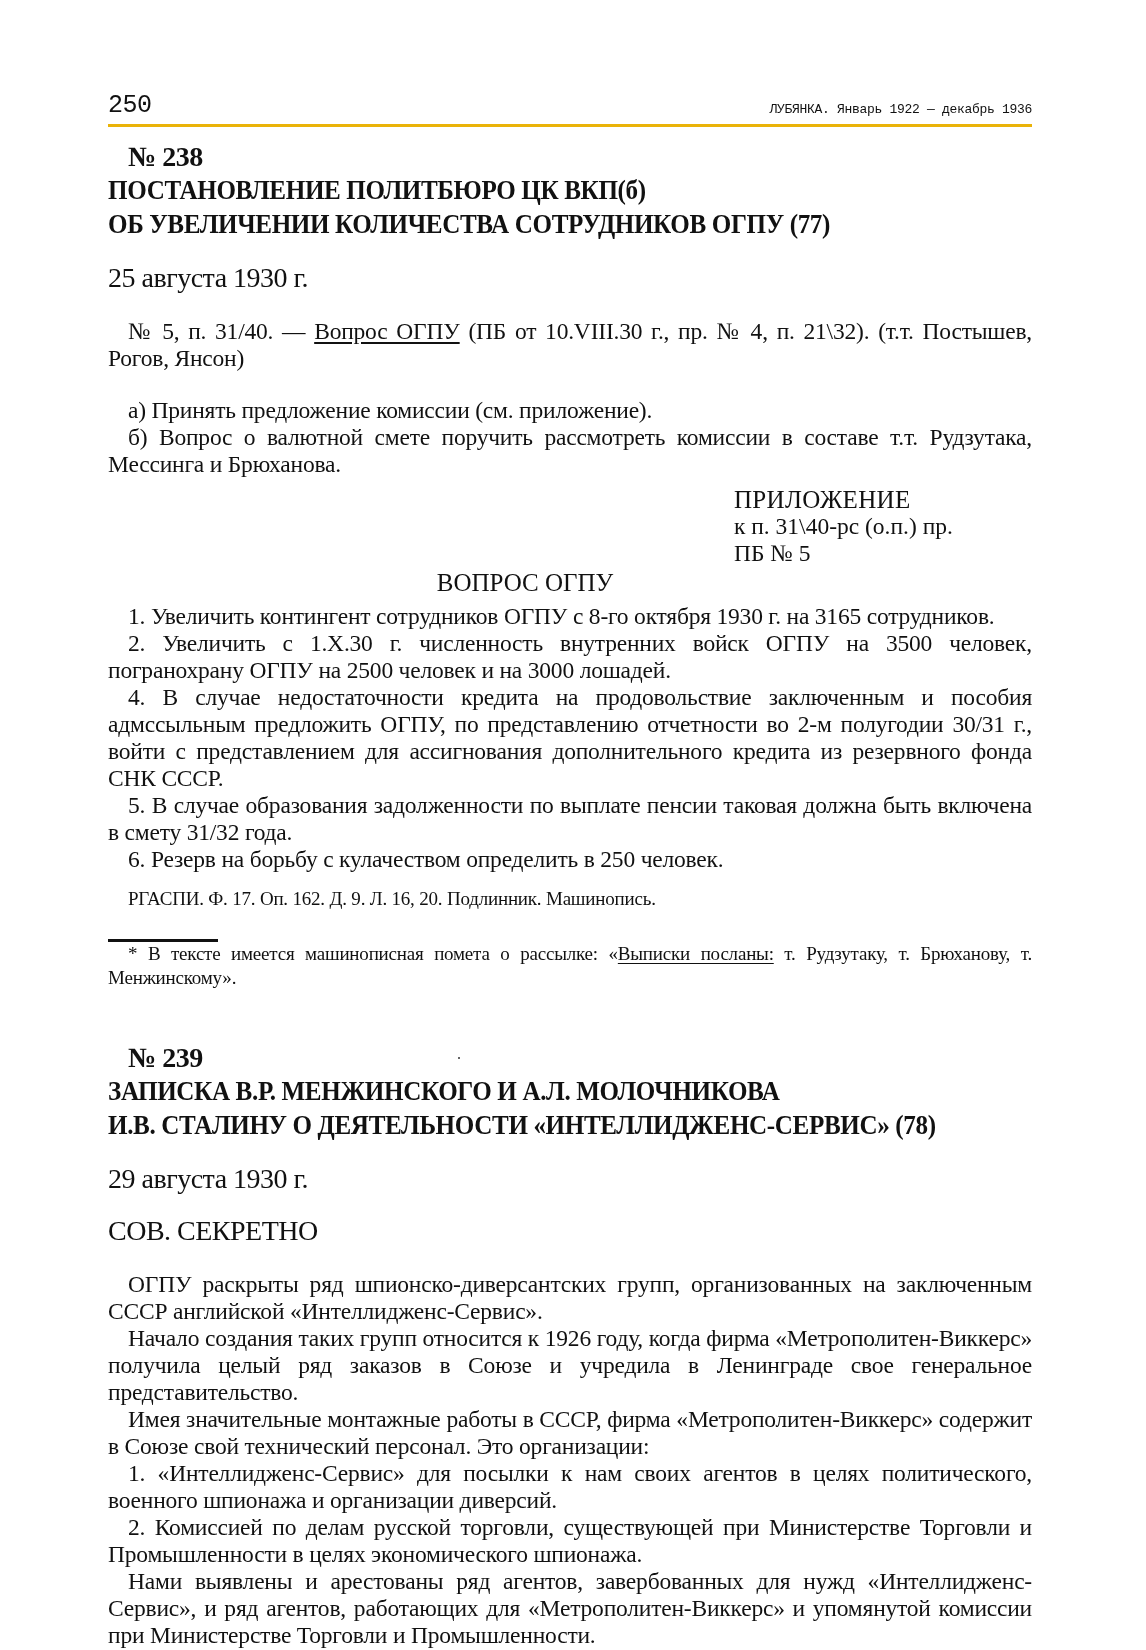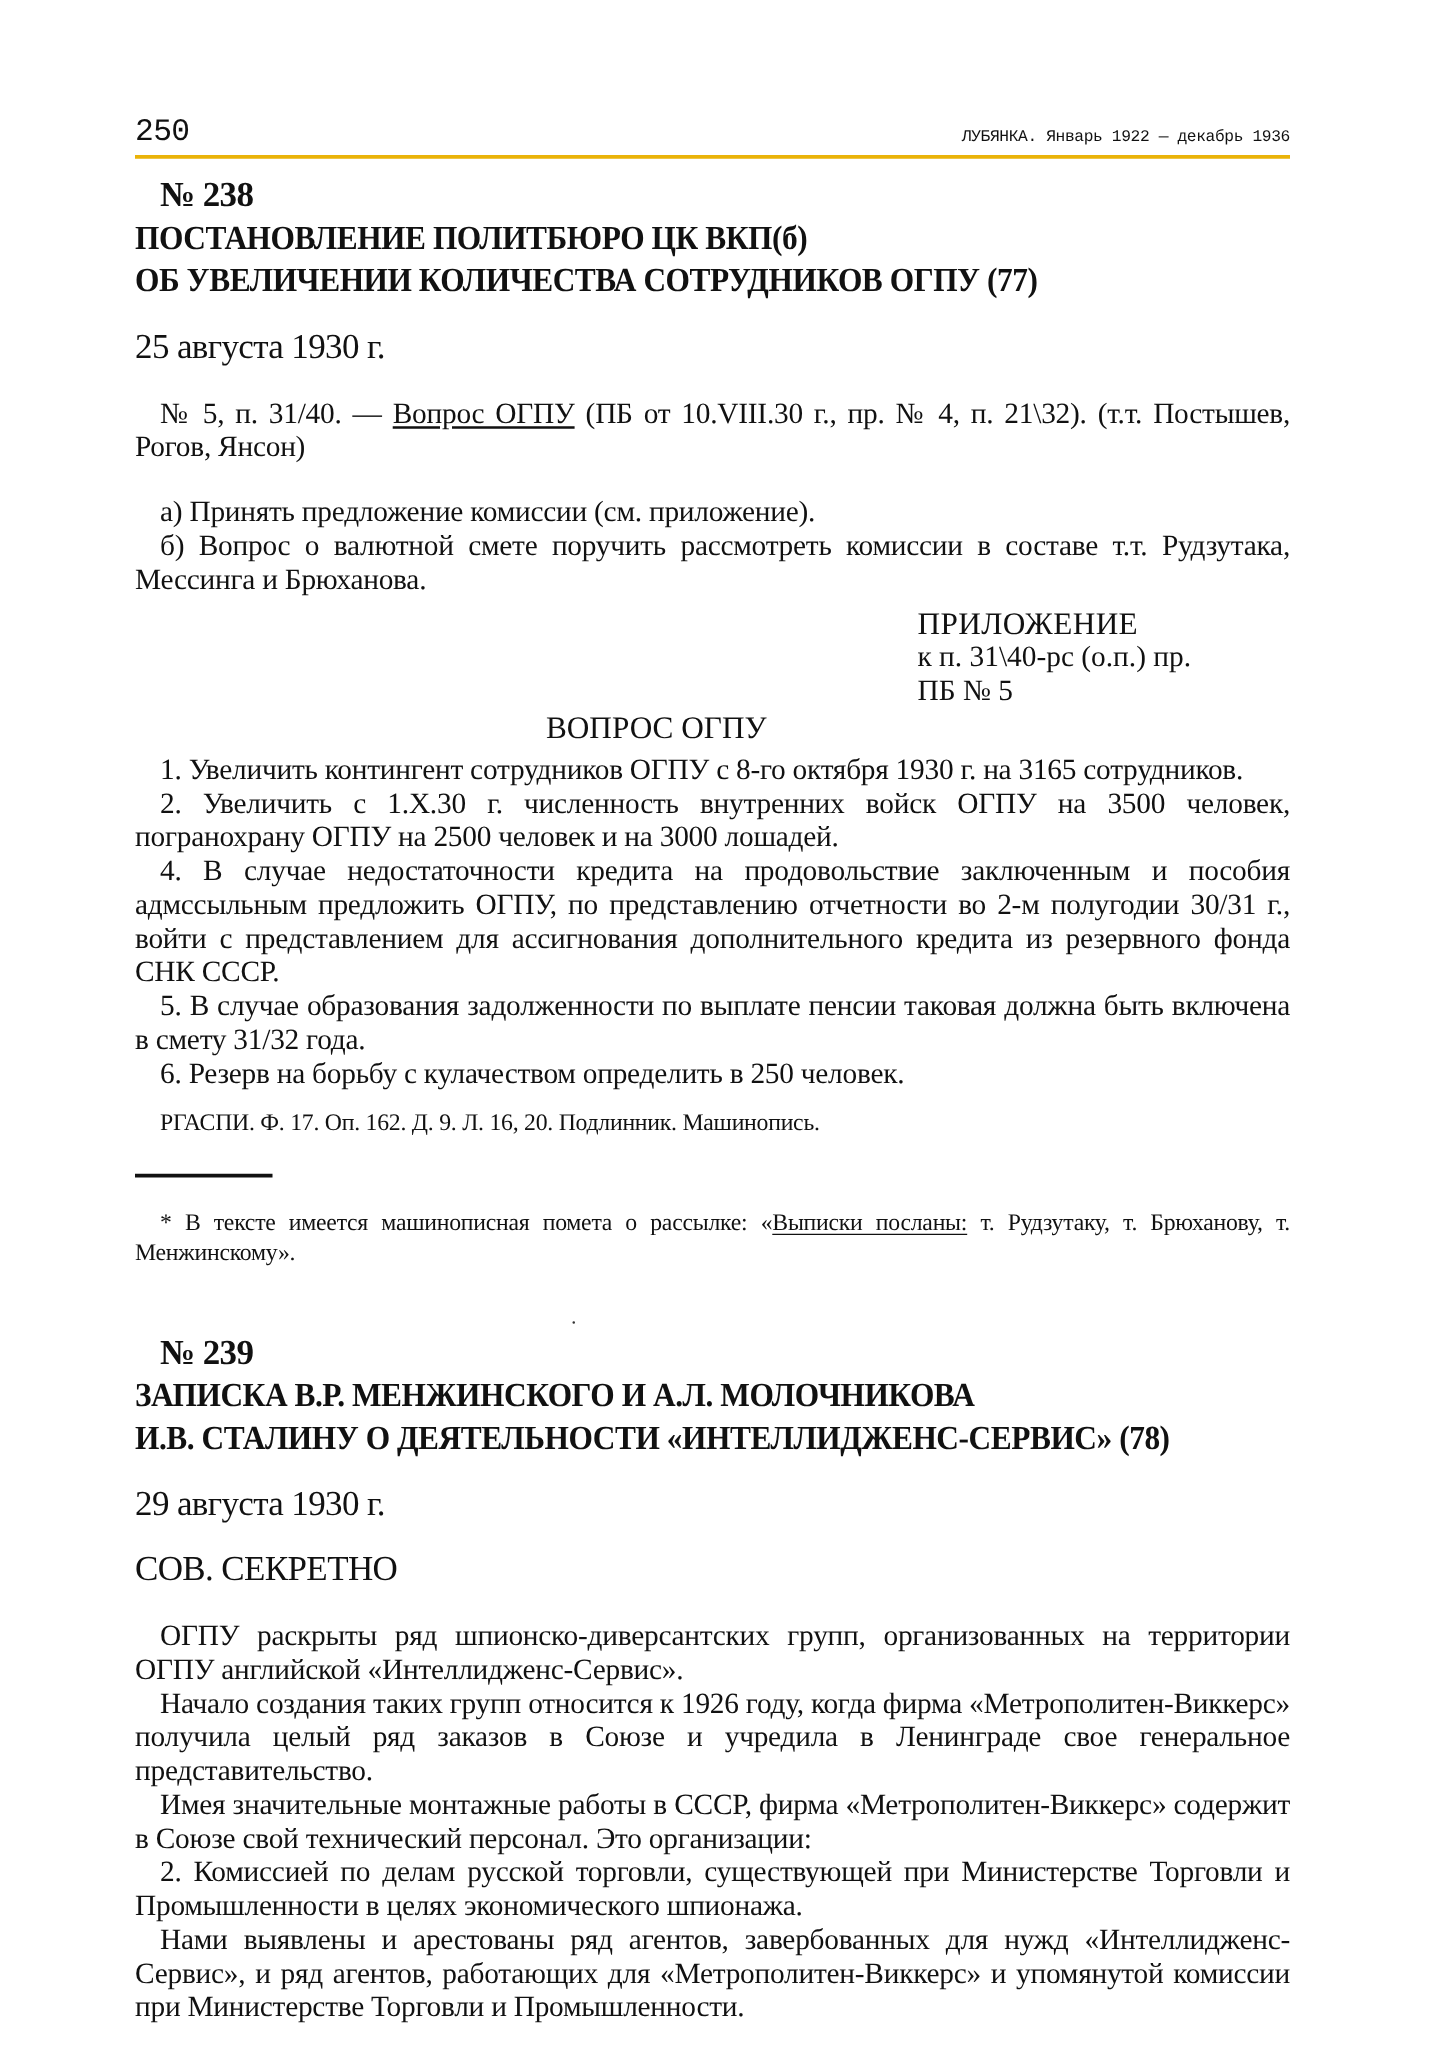--- a/index.html
+++ b/index.html
@@ -97,21 +97,21 @@
       letter-spacing: -0.2px;
     }
     .rule {
       width: 110px;
       border-top: 3px solid #111;
       margin-top: 28px;
     }
     .footnote {
       font-size: 19px;
       line-height: 24px;
-      margin-top: 25px;
+      margin-top: 0;
       text-indent: 20px;
       text-align: justify;
       letter-spacing: -0.2px;
     }
     .docnum2 { margin-top: 52px; }
     .speck {
       position: absolute;
       left: 458px;
       top: 1057px;
       width: 2px;
@@ -161,21 +161,22 @@
     <div class="footnote"><span>* В тексте имеется машинописная помета о рассылке: «</span><span class="u">Выписки посланы:</span><span> т. Рудзутаку, т. Брюханову, т. Менжинскому».</span></div>
   </section>
 
   <section>
     <div class="docnum docnum2">№ 239</div>
     <div class="doctitle">ЗАПИСКА В.Р. МЕНЖИНСКОГО И А.Л. МОЛОЧНИКОВА</div>
     <div class="doctitle">И.В. СТАЛИНУ О ДЕЯТЕЛЬНОСТИ «ИНТЕЛЛИДЖЕНС-СЕРВИС» (78)</div>
     <div class="date">29 августа 1930 г.</div>
     <div class="stamp">СОВ. СЕКРЕТНО</div>
 
-    <p class="gap-s">ОГПУ раскрыты ряд шпионско-диверсантских групп, организованных на территории ОГПУ английской «Интеллидженс-Сервис».</p>
+    <p class="gap-s">ОГПУ раскрыты ряд шпионско-диверсантских групп, организованных на заключенным СССР английской «Интеллидженс-Сервис».</p>
     <p>Начало создания таких групп относится к 1926 году, когда фирма «Метрополитен-Виккерс» получила целый ряд заказов в Союзе и учредила в Ленинграде свое генеральное представительство.</p>
     <p>Имея значительные монтажные работы в СССР, фирма «Метрополитен-Виккерс» содержит в Союзе свой технический персонал. Это организации:</p>
+    <p>1. «Интеллидженс-Сервис» для посылки к нам своих агентов в целях политического, военного шпионажа и организации диверсий.</p>
     <p>2. Комиссией по делам русской торговли, существующей при Министерстве Торговли и Промышленности в целях экономического шпионажа.</p>
     <p>Нами выявлены и арестованы ряд агентов, завербованных для нужд «Интеллидженс-Сервис», и ряд агентов, работающих для «Метрополитен-Виккерс» и упомянутой комиссии при Министерстве Торговли и Промышленности.</p>
   </section>
 </div>
 
 <div class="speck"></div>
 
 </body></html>

